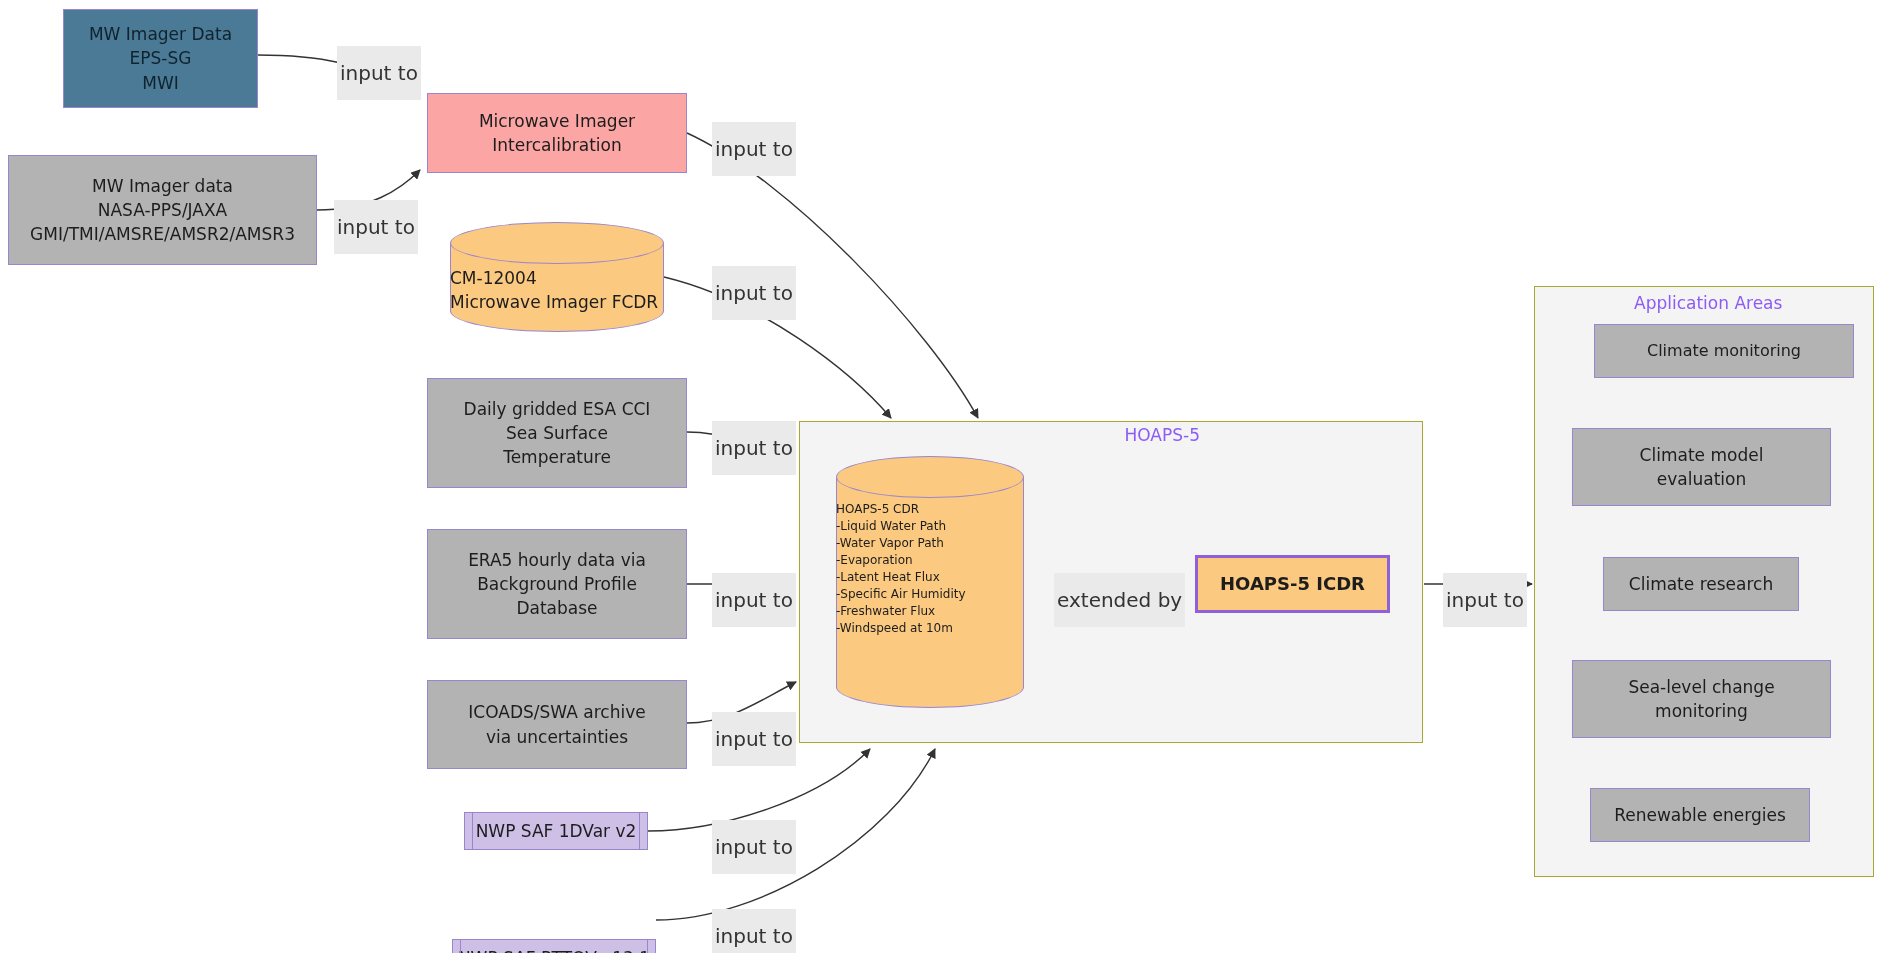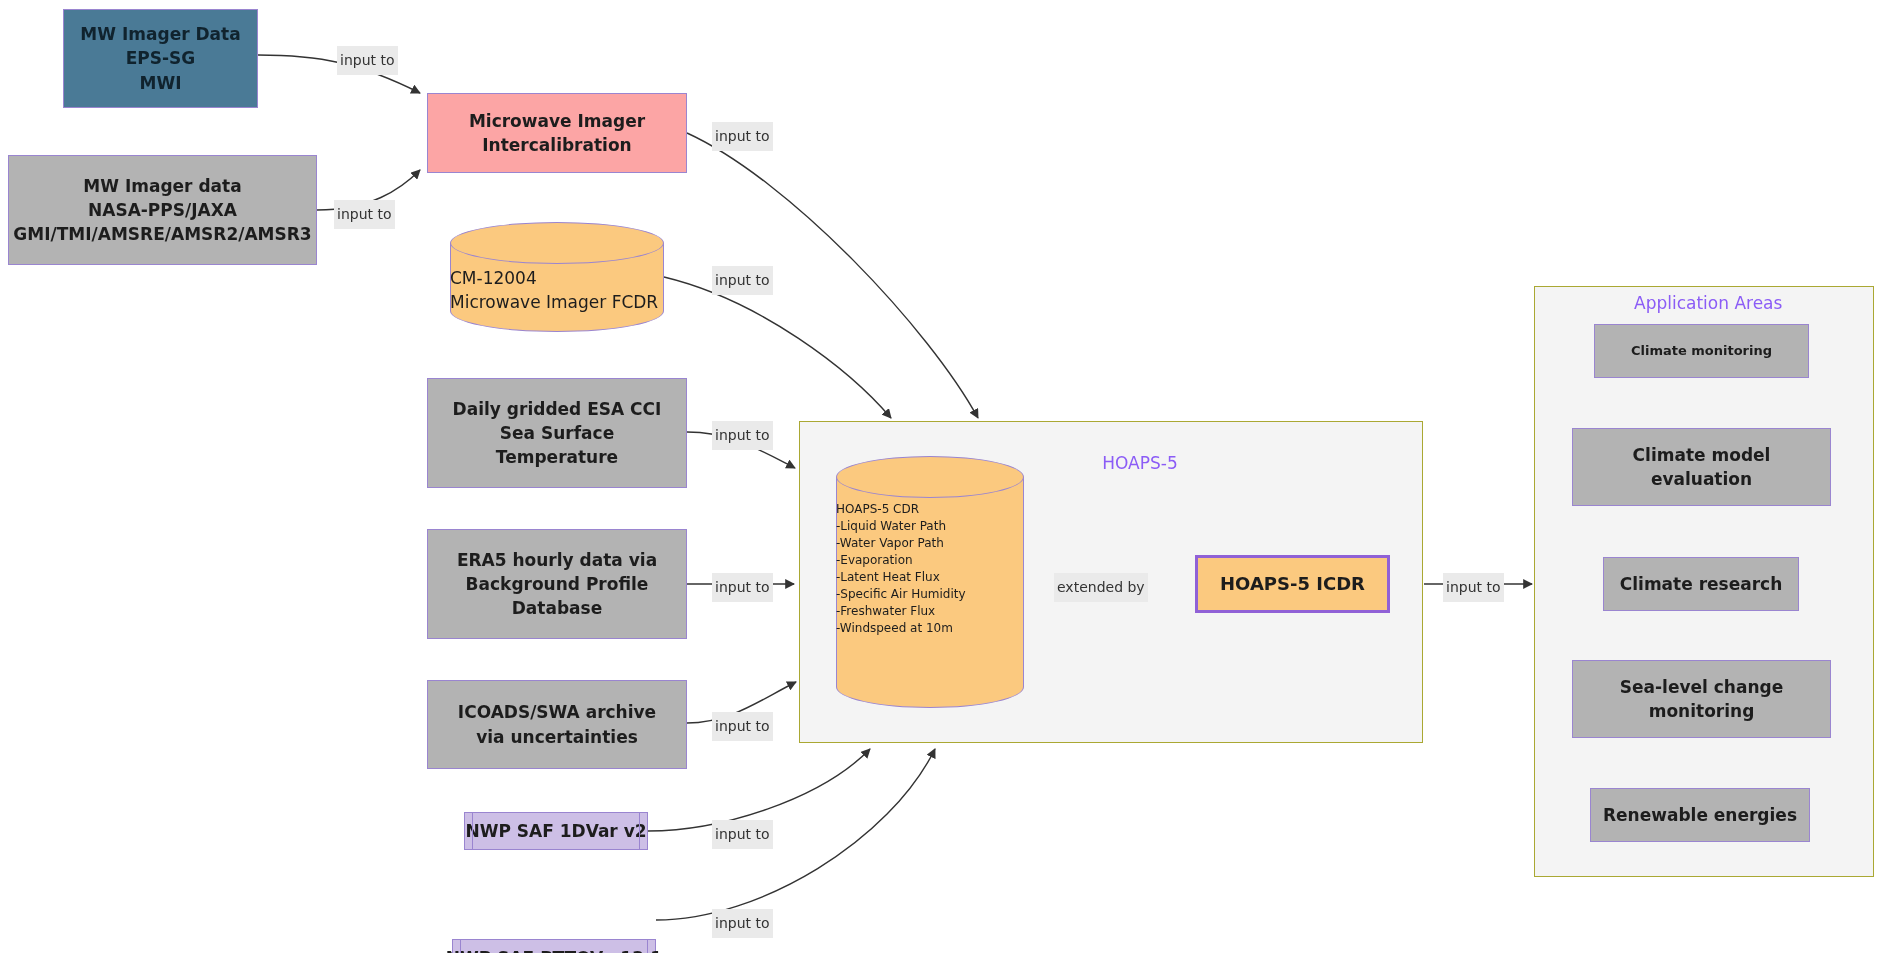--- a/index.html
+++ b/index.html
@@ -32,21 +32,21 @@
     box-sizing: border-box;
     display: flex;
     flex-direction: column;
     align-items: center;
     justify-content: center;
     text-align: center;
     line-height: 1.42;
     color: #1d1d1d;
     z-index: 3;
   }
-  .node .line { display: block; white-space: nowrap; font-weight: bold; }
+  .node .line { display: block; white-space: nowrap; }
 
   
   .box-blue {
     background: #4a7a96;
     border: 1.6px solid #9a85d0;
     color: #10232e;
   }
   .box-gray {
     background: #b3b3b3;
     border: 1.6px solid #9a85d0;
@@ -127,34 +127,34 @@
     font-size: 17px;
     white-space: nowrap;
     z-index: 4;
   }
 
   
   .edge-label {
     position: absolute;
     background: #eaeaea;
     color: #333333;
-    font-size: 14px;
-    padding: 6px 3px;
+    font-size: 20px;
+    padding: 15px 3px;
     white-space: nowrap;
     z-index: 4;
     line-height: 1.2;
   }
 </style>
 </head>
 <body>
 
 <div id="stage">
 
   <div class="group" style="left:799px; top:421px; width:624px; height:322px;"></div>
-  <div class="group-title" style="left:1080px; top:425px; width:120px; text-align:center;margin-top:28px;">HOAPS-5</div>
+  <div class="group-title" style="left:1080px; top:425px; width:120px; text-align:right;">HOAPS-5</div>
 
   <div class="group" style="left:1534px; top:286px; width:340px; height:591px;"></div>
   <div class="group-title" style="left:1634px; top:293px; width:140px; text-align:center;">Application Areas</div>
 
   <svg class="edges" viewBox="0 0 1884 953">
     <defs>
       <marker id="arrow" viewBox="0 0 10 10" refX="9" refY="5" markerWidth="7" markerHeight="7" orient="auto-start-reverse">
         <path d="M 0 0 L 10 5 L 0 10 z" fill="#333333"></path>
       </marker>
     </defs>
@@ -261,21 +261,21 @@
       <span class="line">-Specific Air Humidity</span>
       <span class="line">-Freshwater Flux</span>
       <span class="line">-Windspeed at 10m</span>
     </div>
   </div>
 
   <div class="node box-icdr" style="left:1195px; top:555px; width:195px; height:58px; font-size:18px;">
     <span class="line">HOAPS-5 ICDR</span>
   </div>
 
-  <div class="node box-gray" style="left:1594px; top:324px; width:215px; height:54px; font-size:13px;">
+  <div class="node box-gray" style="left:1594px; top:324px; width:260px; height:54px; font-size:16px;">
     <span class="line">Climate monitoring</span>
   </div>
 
   <div class="node box-gray" style="left:1572px; top:428px; width:259px; height:78px; font-size:17px;">
     <span class="line">Climate model</span>
     <span class="line">evaluation</span>
   </div>
 
   <div class="node box-gray" style="left:1603px; top:557px; width:196px; height:54px; font-size:17px;">
     <span class="line">Climate research</span>

